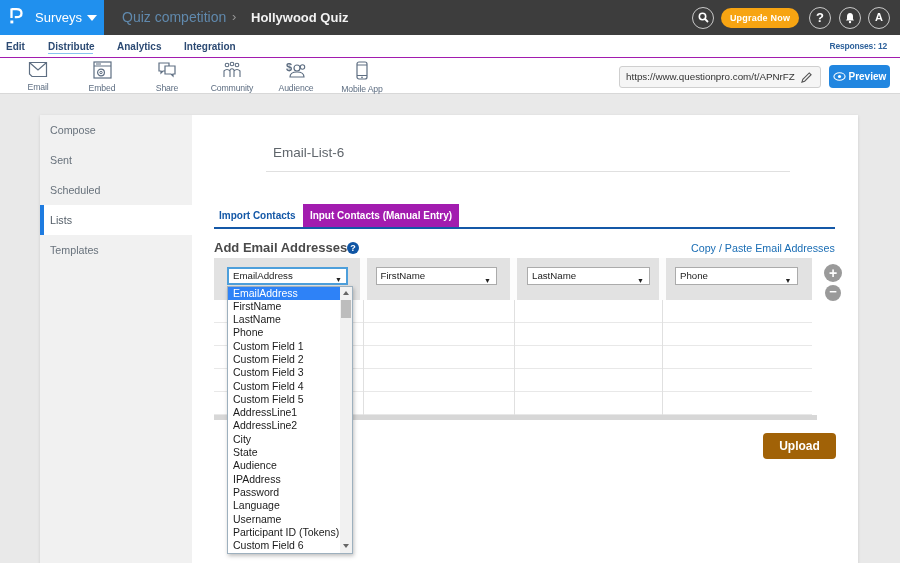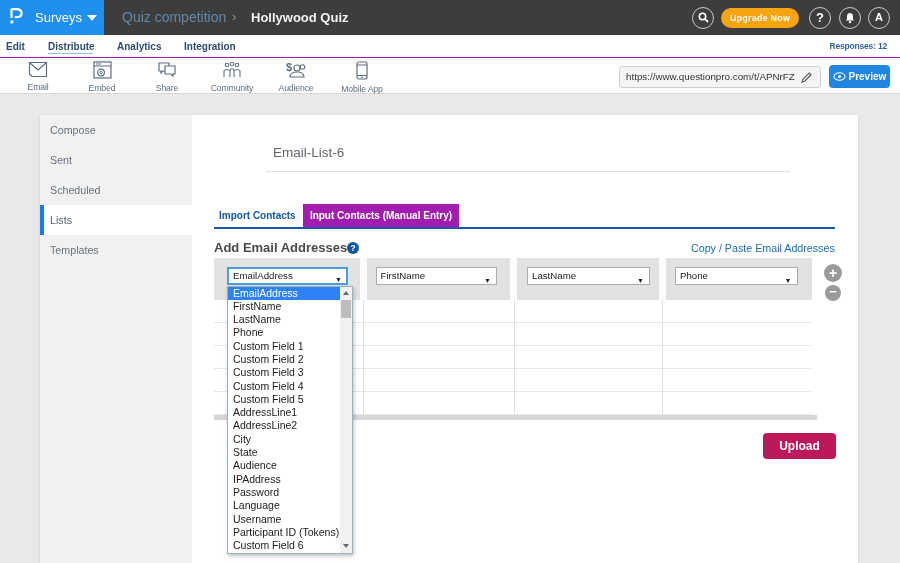--- a/index.html
+++ b/index.html
@@ -55,21 +55,21 @@
 .tcol { position:absolute; top:206px; width:1px; height:115px; background:#e0e0e0; }
 .scrollband { position:absolute; left:214px; top:321px; width:603px; height:4.5px; background:#d7d7d7; }
 
 .sel { position:absolute; top:173px; width:122px; height:18px; background:#fff; border:1px solid #ababab; font-size:9.7px; color:#222; line-height:16px; padding-left:4px; }
 .sel .arr { position:absolute; right:5px; top:5px; font-size:7px; color:#222; }
 .sel.focus { border:2px solid #4d9fdb; line-height:14px; }
 .sel.focus .arr { top:4px; right:4px; }
 
 .pm { position:absolute; border-radius:50%; background:#9a9a9a; color:#fff; text-align:center; }
 
-.upload { position:absolute; left:763px; top:339px; width:73px; height:26px; background:#be185d; border-radius:4px; color:#fff; font-size:12px; font-weight:bold; text-align:center; line-height:26px; }
+.upload { position:absolute; left:763px; top:339px; width:73px; height:26px; background:#a16207; border-radius:4px; color:#fff; font-size:12px; font-weight:bold; text-align:center; line-height:26px; }
 
 
 .listbox { position:absolute; left:227px; top:191.5px; width:125.5px; height:268px; background:#fff; border:1px solid #9db0be; box-shadow:1px 2px 4px rgba(0,0,0,0.25); z-index:30; }
 .li { height:13.3px; line-height:13.3px; font-size:10.5px; color:#1a1a1a; padding-left:5px; white-space:nowrap; }
 .li.selected { background:#2e82f7; color:#fff; }
 .sbar { position:absolute; right:0; top:0; width:12px; height:266px; background:#f1f1f1; }
 .sthumb { position:absolute; right:1px; top:13.5px; width:10px; height:18px; background:#bdbdbd; }
 .sbtn { position:absolute; right:0; width:12px; height:13px; background:#f1f1f1; }
 .tri-up { width:0;height:0;border-left:3.5px solid transparent;border-right:3.5px solid transparent;border-bottom:4px solid #666; margin:4.5px auto 0; }
 .tri-dn { width:0;height:0;border-left:3.5px solid transparent;border-right:3.5px solid transparent;border-top:4px solid #666; margin:4.5px auto 0; }

